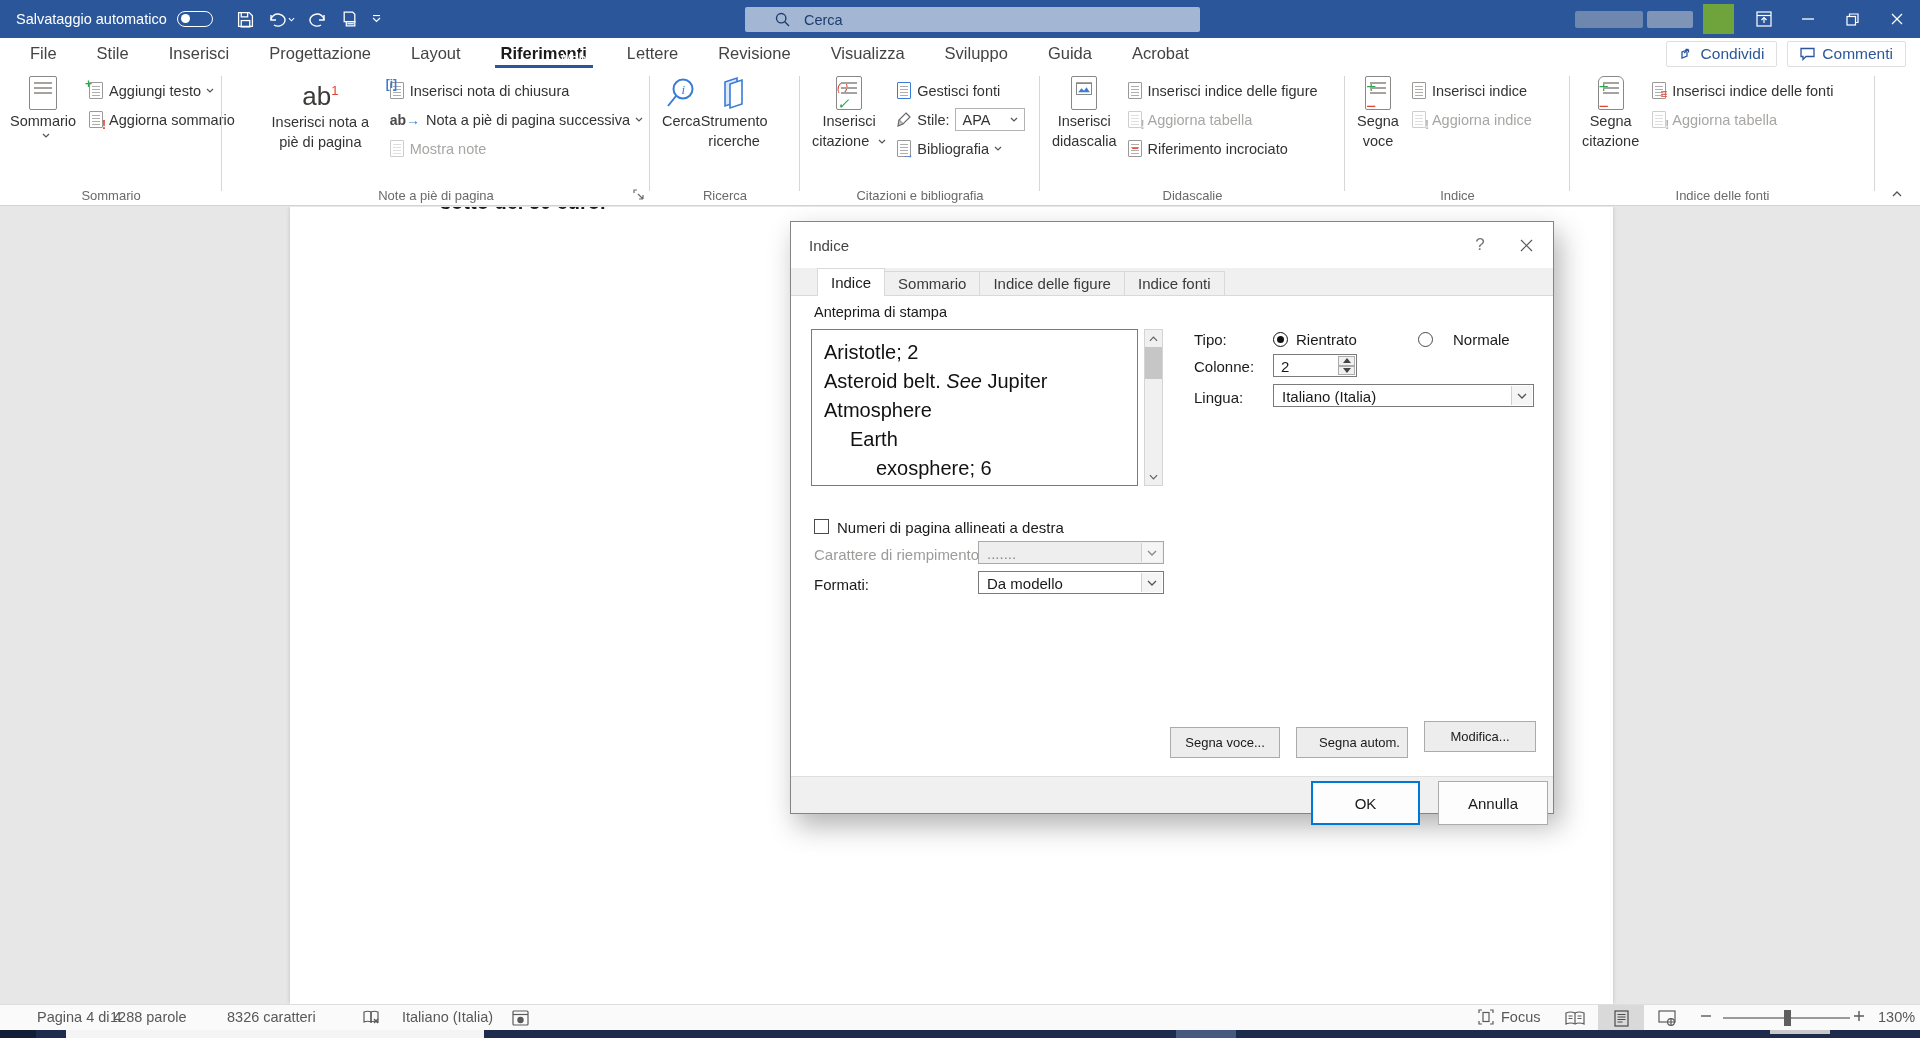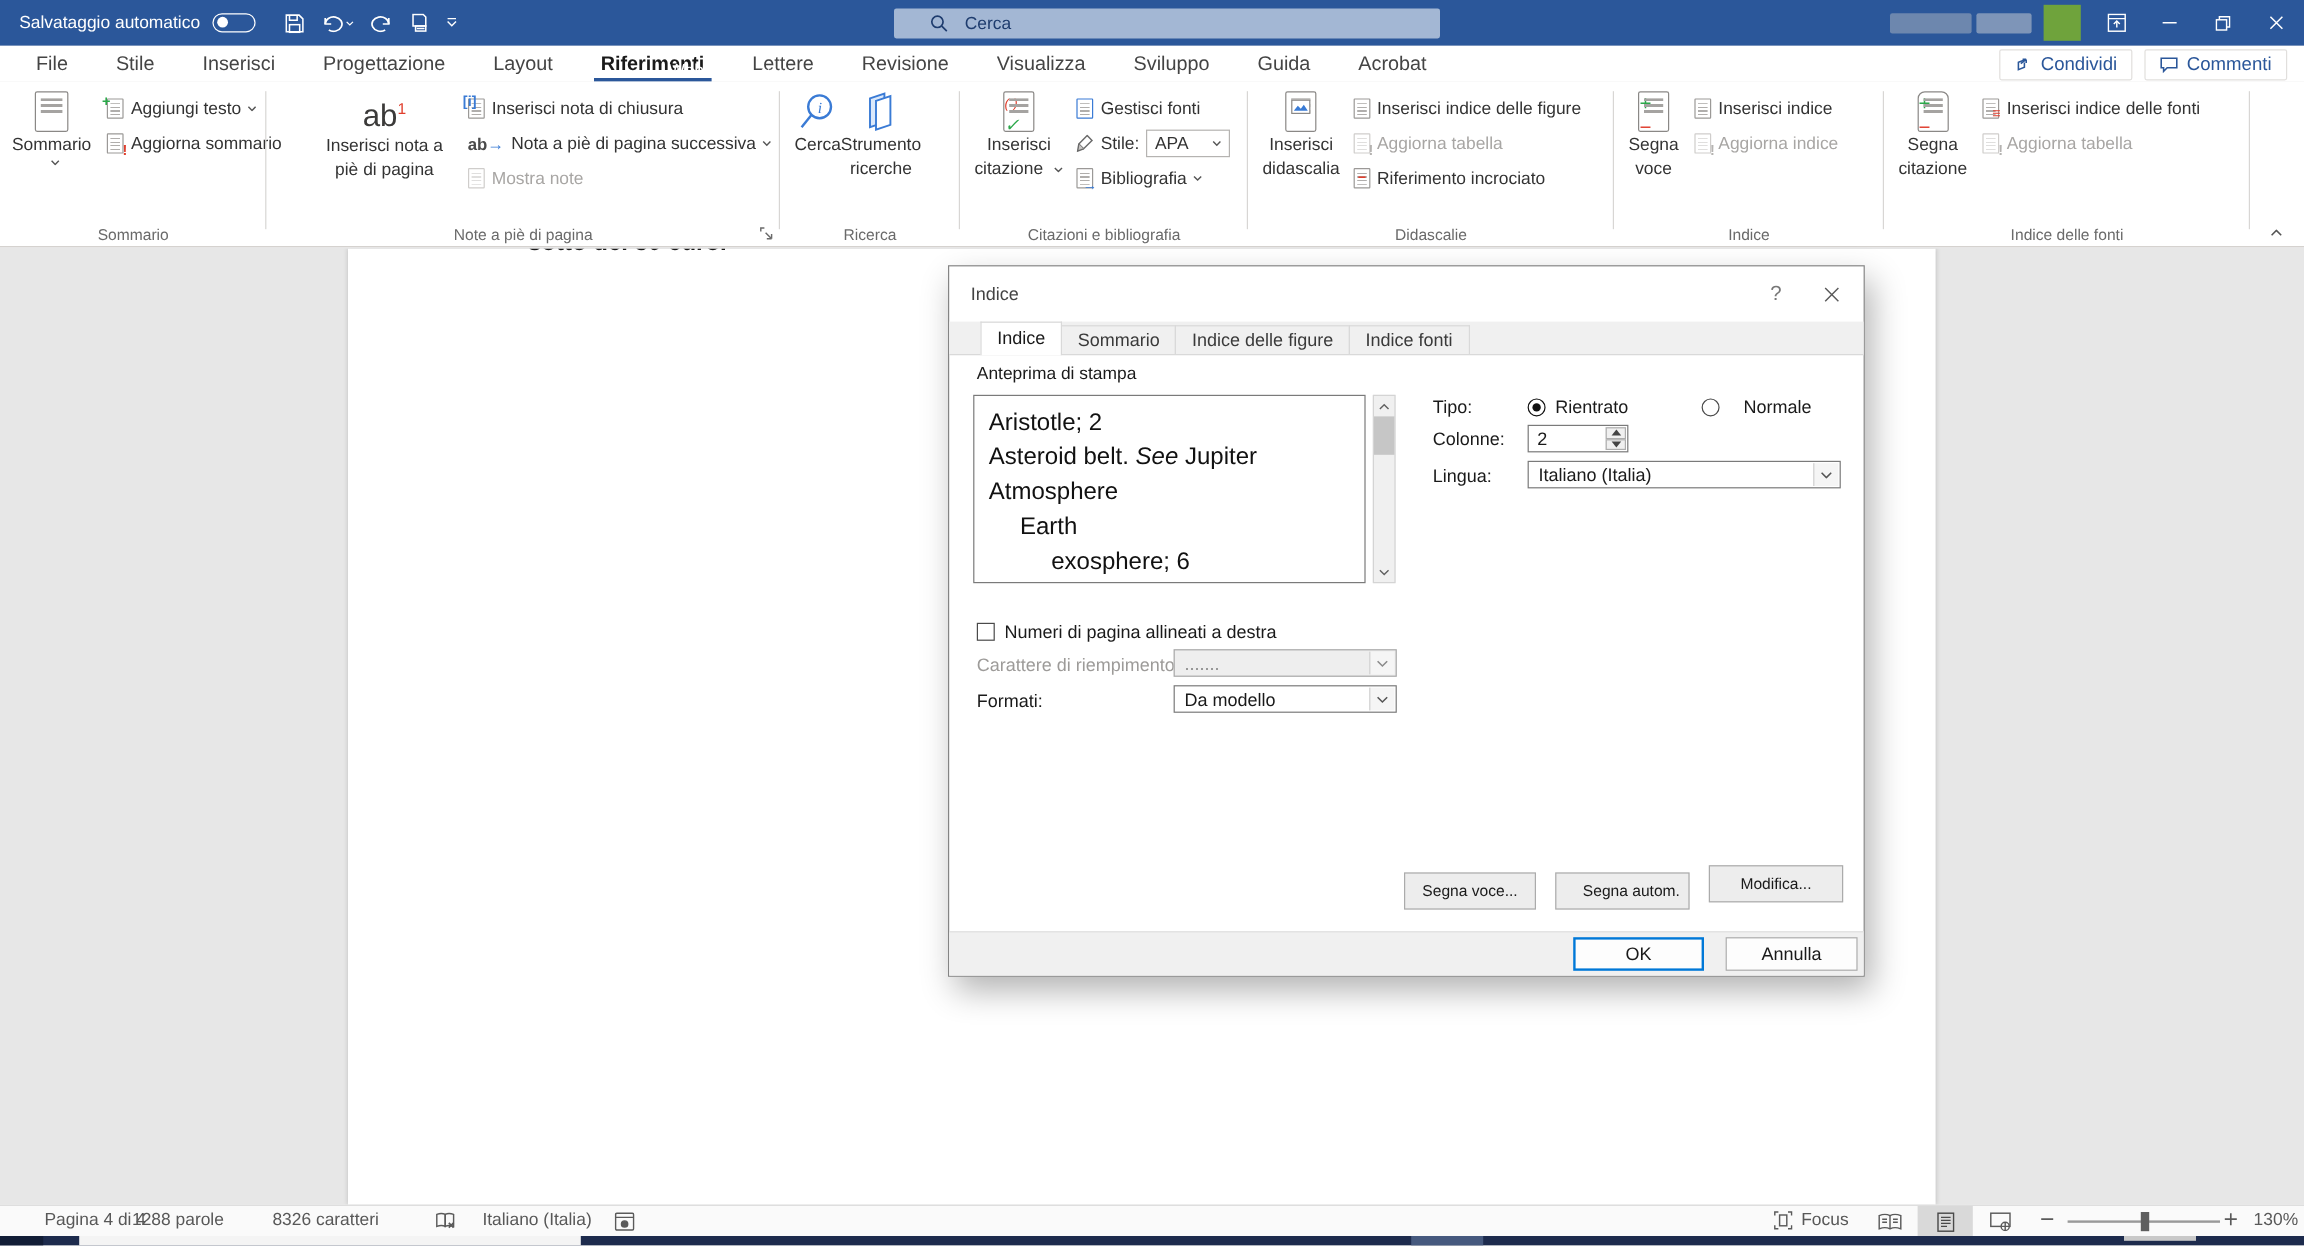--- a/index.html
+++ b/index.html
@@ -89,21 +89,21 @@
   .tri-up { width:0; height:0; border-left:4px solid transparent; border-right:4px solid transparent; border-bottom:5px solid #444; }
   .tri-dn { width:0; height:0; border-left:4px solid transparent; border-right:4px solid transparent; border-top:5px solid #444; }
   .combo { position:absolute; height:23px; border:1px solid #7a7a7a; background:#fff; }
   .combo .cval { position:absolute; left:8px; top:3px; white-space:nowrap; }
   .combo .cbtn { position:absolute; right:1px; top:1px; bottom:1px; width:21px; background:#f5f5f5; border-left:1px solid #d0d0d0; display:flex; align-items:center; justify-content:center; }
   .combo.disabled { background:#eeeeee; border-color:#a9a9a9; }
   .combo.disabled .cval { color:#8a8a8a; }
   .checkbox { position:absolute; left:23px; top:297px; width:15px; height:15px; border:1px solid #4a4a4a; background:#fff; }
   .dbtn { position:absolute; height:31px; background:#ededed; border:1px solid #ababab; display:flex; align-items:center; justify-content:center; font-size:13px; color:#1a1a1a; }
   .dlg-footer { position:absolute; left:0; right:0; top:554px; bottom:0; background:#f0f0f0; border-top:1px solid #dfdfdf; }
-  .fbtn { position:absolute; top:4px; height:28px; background:#fdfdfd; display:flex; align-items:center; justify-content:center; }
+  .fbtn { position:absolute; top:4px; height:44px; background:#fdfdfd; display:flex; align-items:center; justify-content:center; }
   .fbtn.default { border:2px solid #0078d7; }
   .fbtn.normal { border:1px solid #ababab; }
 
   
   .statusbar { position:absolute; left:0; right:0; bottom:8px; height:26px; background:#fafafa; border-top:1px solid #dedede; font-size:14.5px; color:#585858; z-index:10; }
   .sb-item { position:absolute; top:4px; white-space:nowrap; }
   .viewbtn { position:absolute; top:0; height:26px; width:46px; display:flex; align-items:center; justify-content:center; }
   .viewbtn.active { background:#d9d9d9; }
   .zoom-track { position:absolute; left:1723px; top:12px; width:127px; height:2px; background:#9a9a9a; }
   .zoom-thumb { position:absolute; left:1784px; top:5px; width:7px; height:16px; background:#5f5f5f; }

